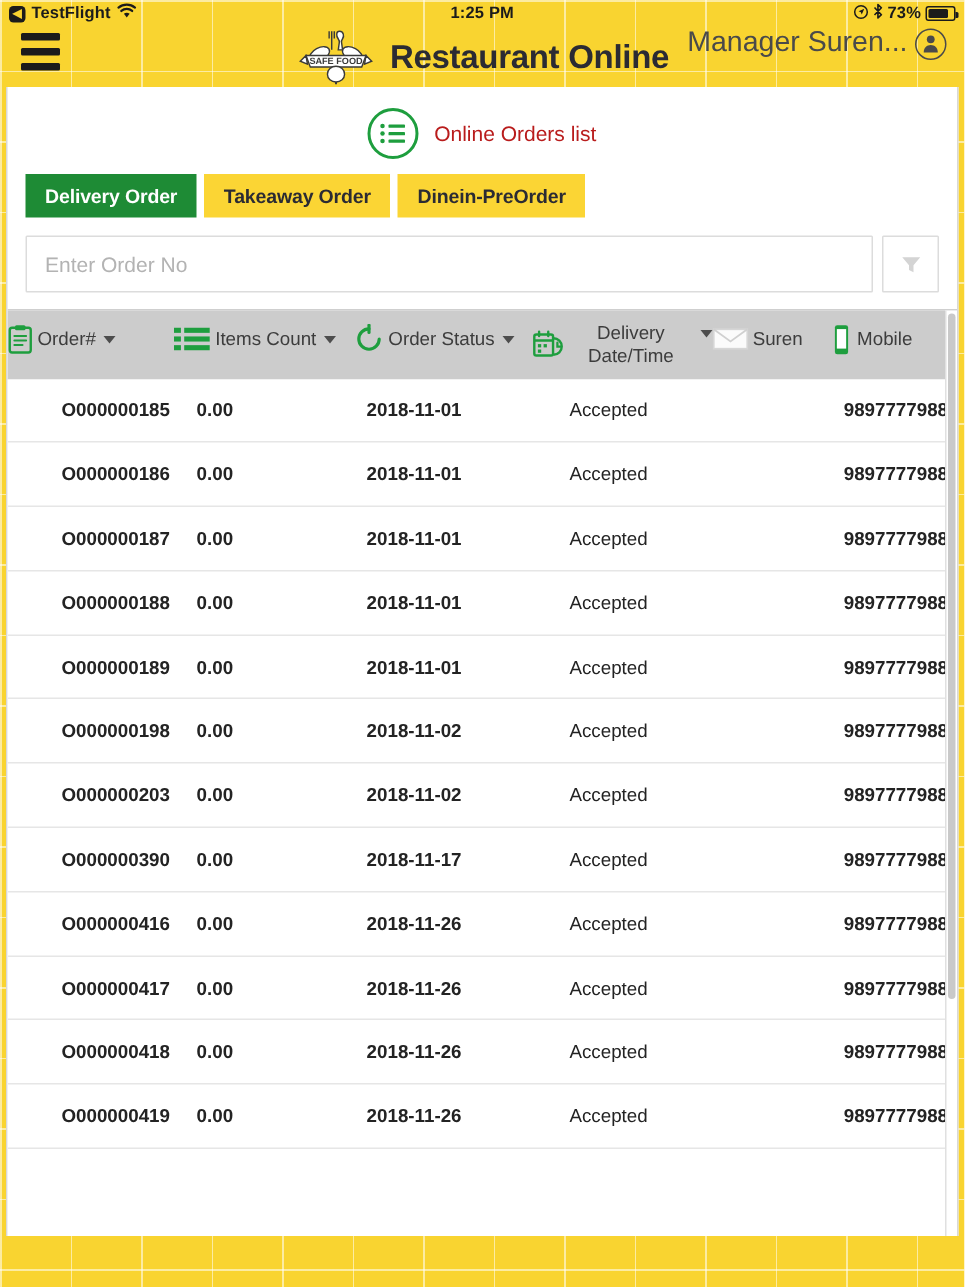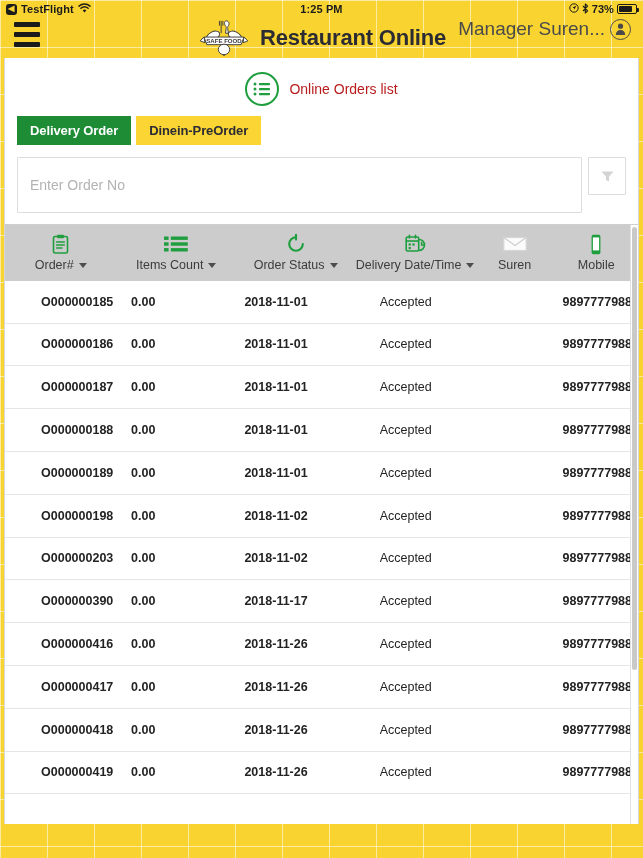--- a/index.html
+++ b/index.html
@@ -200,21 +200,21 @@
   }
 
   .search-row {
     display: flex;
     gap: 6px;
     padding: 12px 12px 11px 12px;
     align-items: stretch;
   }
   .search-input {
     flex: 1 1 auto;
-    height: 56px;
+    height: 38px;
     border: 1px solid #dcdcdc;
     background: #fff;
     font-size: 14px;
     color: #333;
     padding: 0 12px;
     font-family: "Liberation Sans", sans-serif;
     outline: none;
     border-radius: 1px;
   }
   .search-input::placeholder { color: #b3b3b3; }
@@ -241,21 +241,21 @@
   }
   .thead {
     flex: 0 0 auto;
     display: flex;
     background: #cccccc;
     padding: 6px 0 8px 0;
     align-items: flex-start;
   }
   .th {
     display: flex;
-    flex-direction: column;
+    flex-direction: row;
     align-items: center;
     justify-content: flex-start;
     gap: 3px;
     padding-top: 2px;
   }
   .th-icon { height: 22px; display: flex; align-items: center; justify-content: center; }
   .th-labelrow {
     display: flex;
     align-items: flex-start;
     gap: 5px;
@@ -417,20 +417,21 @@
             <circle cx="2" cy="13" r="1.5"></circle>
               <rect x="6" y="12" width="11" height="2.2" rx="0.6"></rect>
           </g>
         </svg>
       </span>
       <span class="orders-title-text">Online Orders list</span>
     </div>
 
     <div class="tabs">
       <div class="tab active">Delivery Order</div>
+      <div class="tab">Takeaway Order</div>
       <div class="tab">Dinein-PreOrder</div>
     </div>
 
     <div class="search-row">
       <input class="search-input" type="text" placeholder="Enter Order No" style="">
       <div class="filter-btn">
         <svg width="15" height="15" viewBox="0 0 15 15">
           <path d="M1.5 2.5 H13.5 L9 7.8 V12.5 L6 11 V7.8 Z" fill="#d4d4d4"></path>
         </svg>
       </div>

